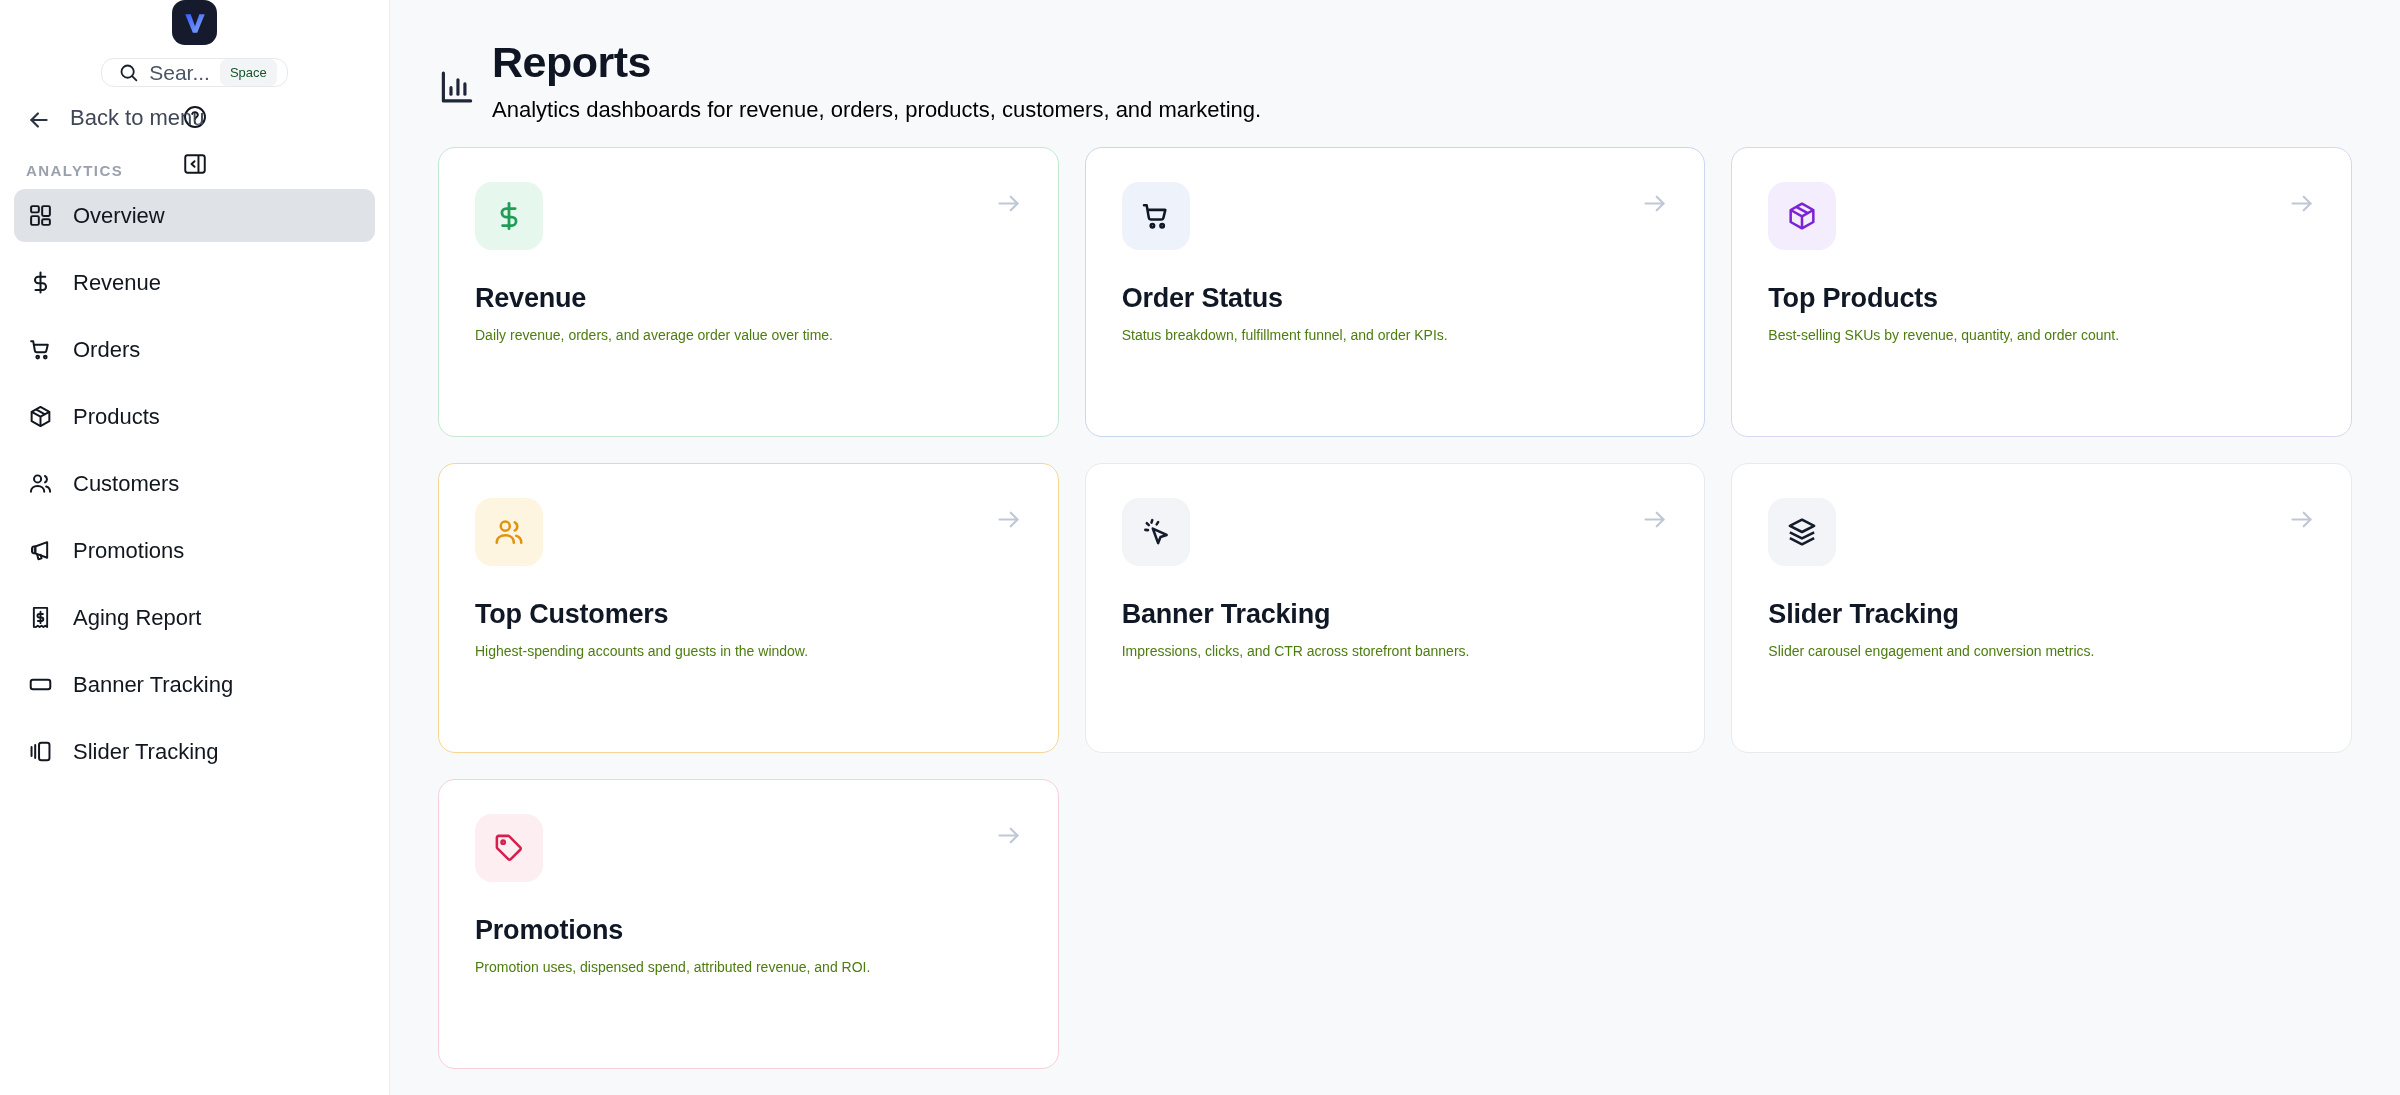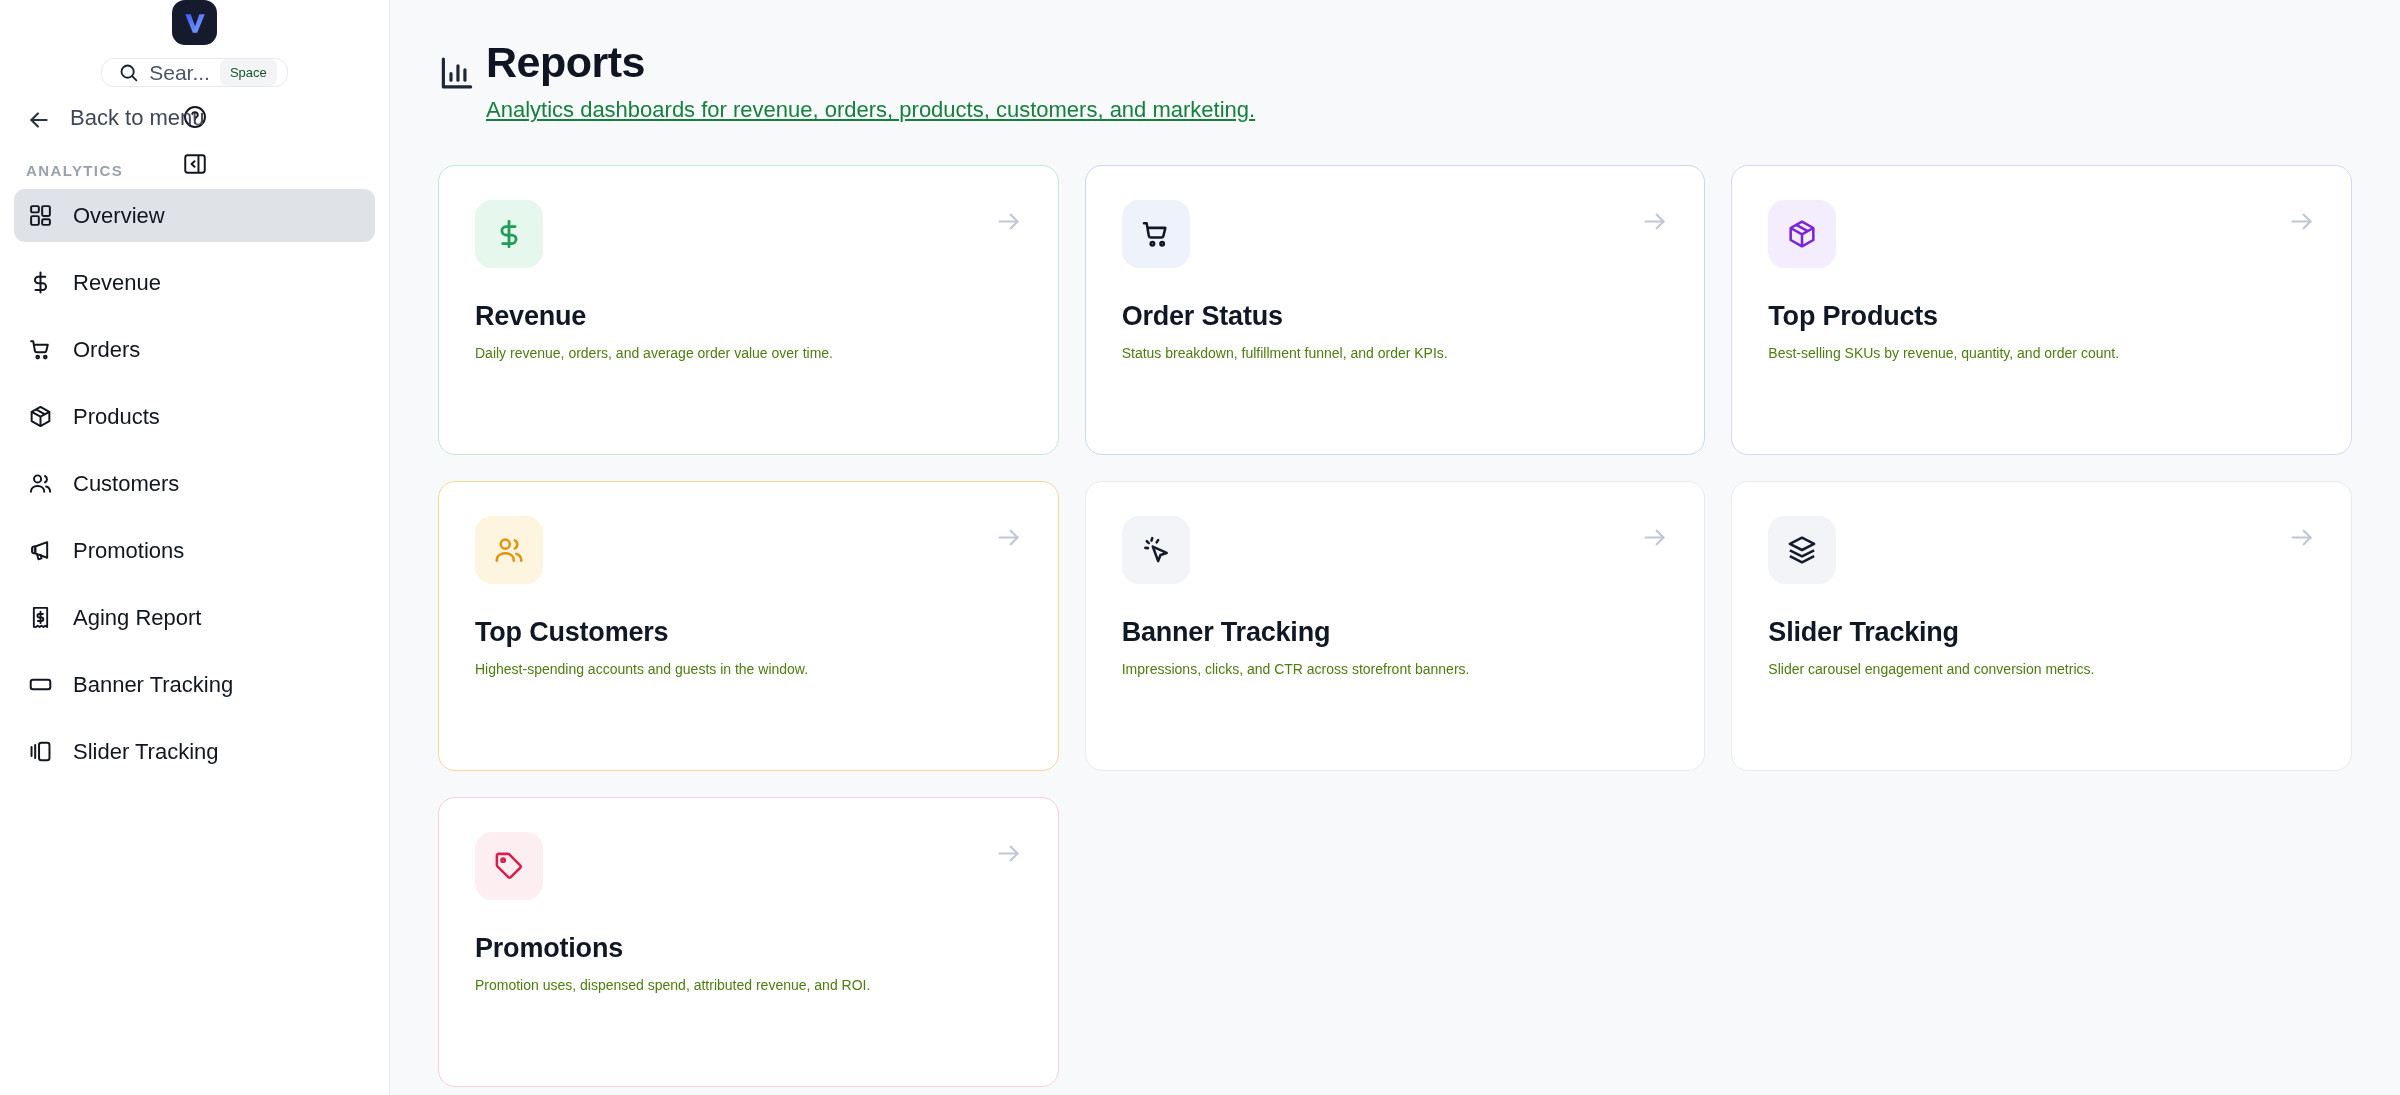--- a/index.html
+++ b/index.html
@@ -86,24 +86,24 @@
   .nav-item.active { background: #dfe2e6; }
   .nav-ico { width: 29px; height: 29px; display: flex; align-items: center; justify-content: center; flex: 0 0 29px; }
 
   
   .main {
     flex: 1 1 auto; height: 1095px;
     background: #f7f9fb;
     padding: 38px 48px 0 48px;
     overflow: hidden;
   }
-  .page-head { display: flex; gap: 10px; align-items: flex-start; margin-bottom: 42px; }
+  .page-head { display: flex; gap: 16px; align-items: center; margin-bottom: 24px; }
   .head-ico { margin-top: 16px; flex: 0 0 auto; }
   .page-title { font-size: 43px; font-weight: 700; color: #0f1523; letter-spacing: -0.5px; line-height: 1.15; }
-  .page-sub { font-size: 22px; color: #15803d; margin-top: 10px; text-decoration: underline; }
+  .page-sub { font-size: 22px; color: #000000; margin-top: 10px; }
 
   .grid {
     display: grid;
     grid-template-columns: repeat(3, 1fr);
     gap: 26px;
   }
   .card {
     background: #ffffff;
     border: 1px solid #e8eaef;
     border-radius: 17px;

